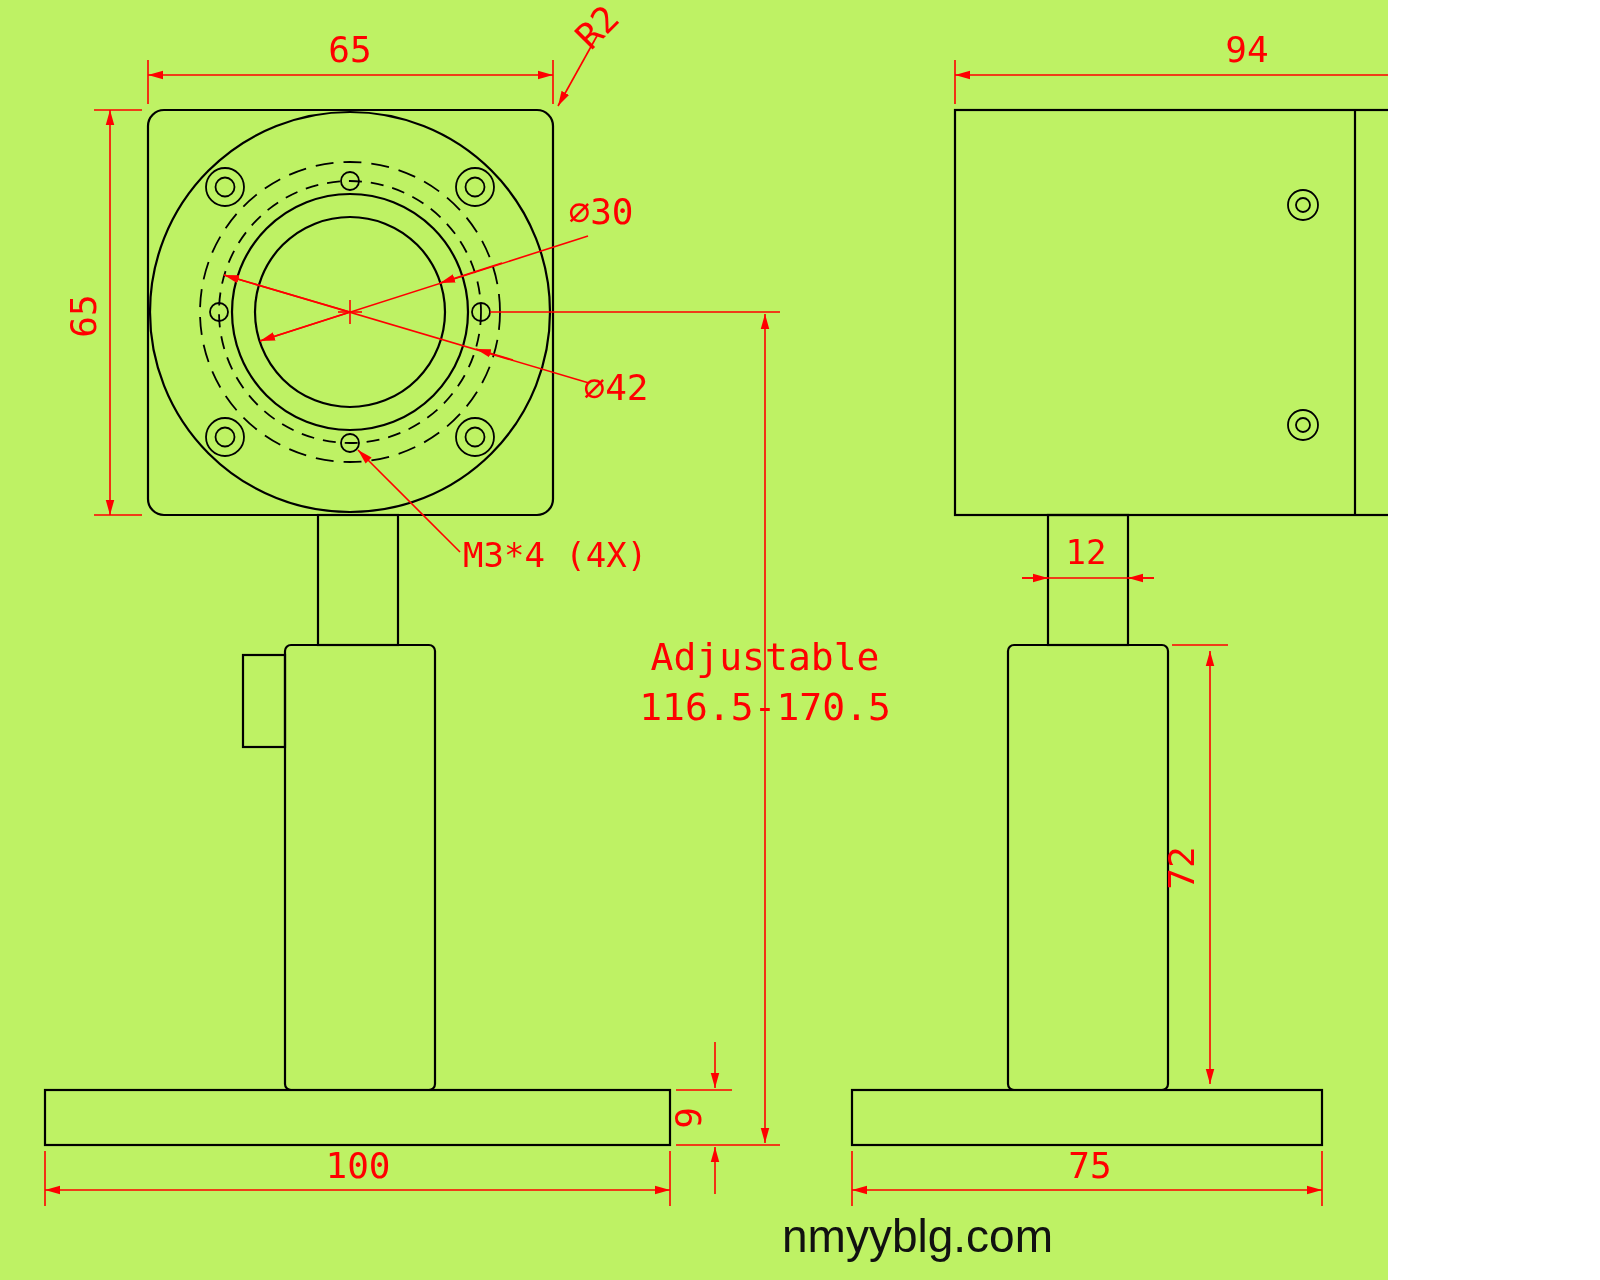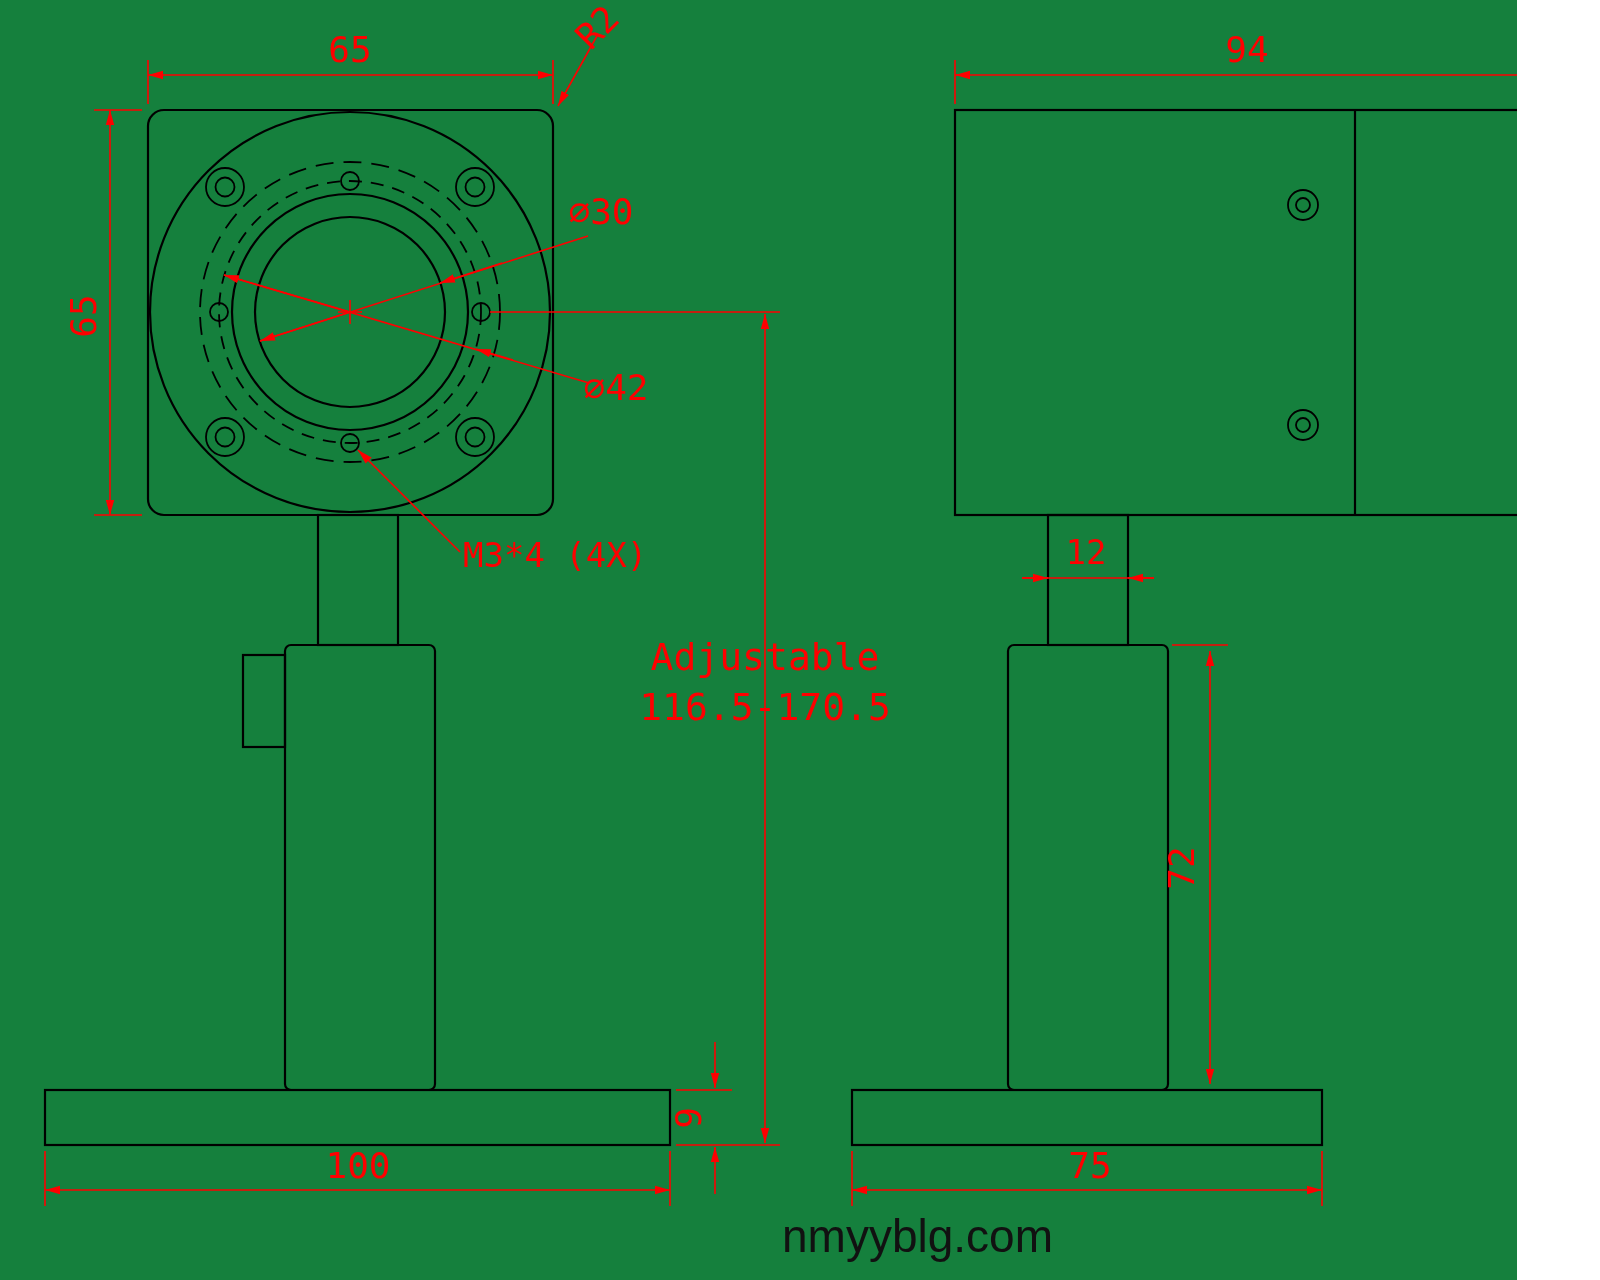--- a/index.html
+++ b/index.html
@@ -1,20 +1,20 @@
 <!DOCTYPE html>
 <html><head>
 <meta charset="utf-8">
 <style>
   html, body { margin: 0; padding: 0; background: #ffffff; }
   .canvas {
     position: relative;
-    width: 1517px;
+    width: 1388px;
     height: 1280px;
-    background: #15803d;
+    background: #bef264;
     overflow: hidden;
   }
   svg { display: block; }
   .part { stroke: #000000; stroke-width: 2.2; fill: none; }
   .part-thin { stroke: #000000; stroke-width: 1.8; fill: none; }
   .dim { stroke: #ff0000; stroke-width: 1.6; fill: none; }
   .dimtxt {
     fill: #ff0000;
     font-family: "DejaVu Sans Mono", "Liberation Mono", monospace;
     font-size: 36px;

